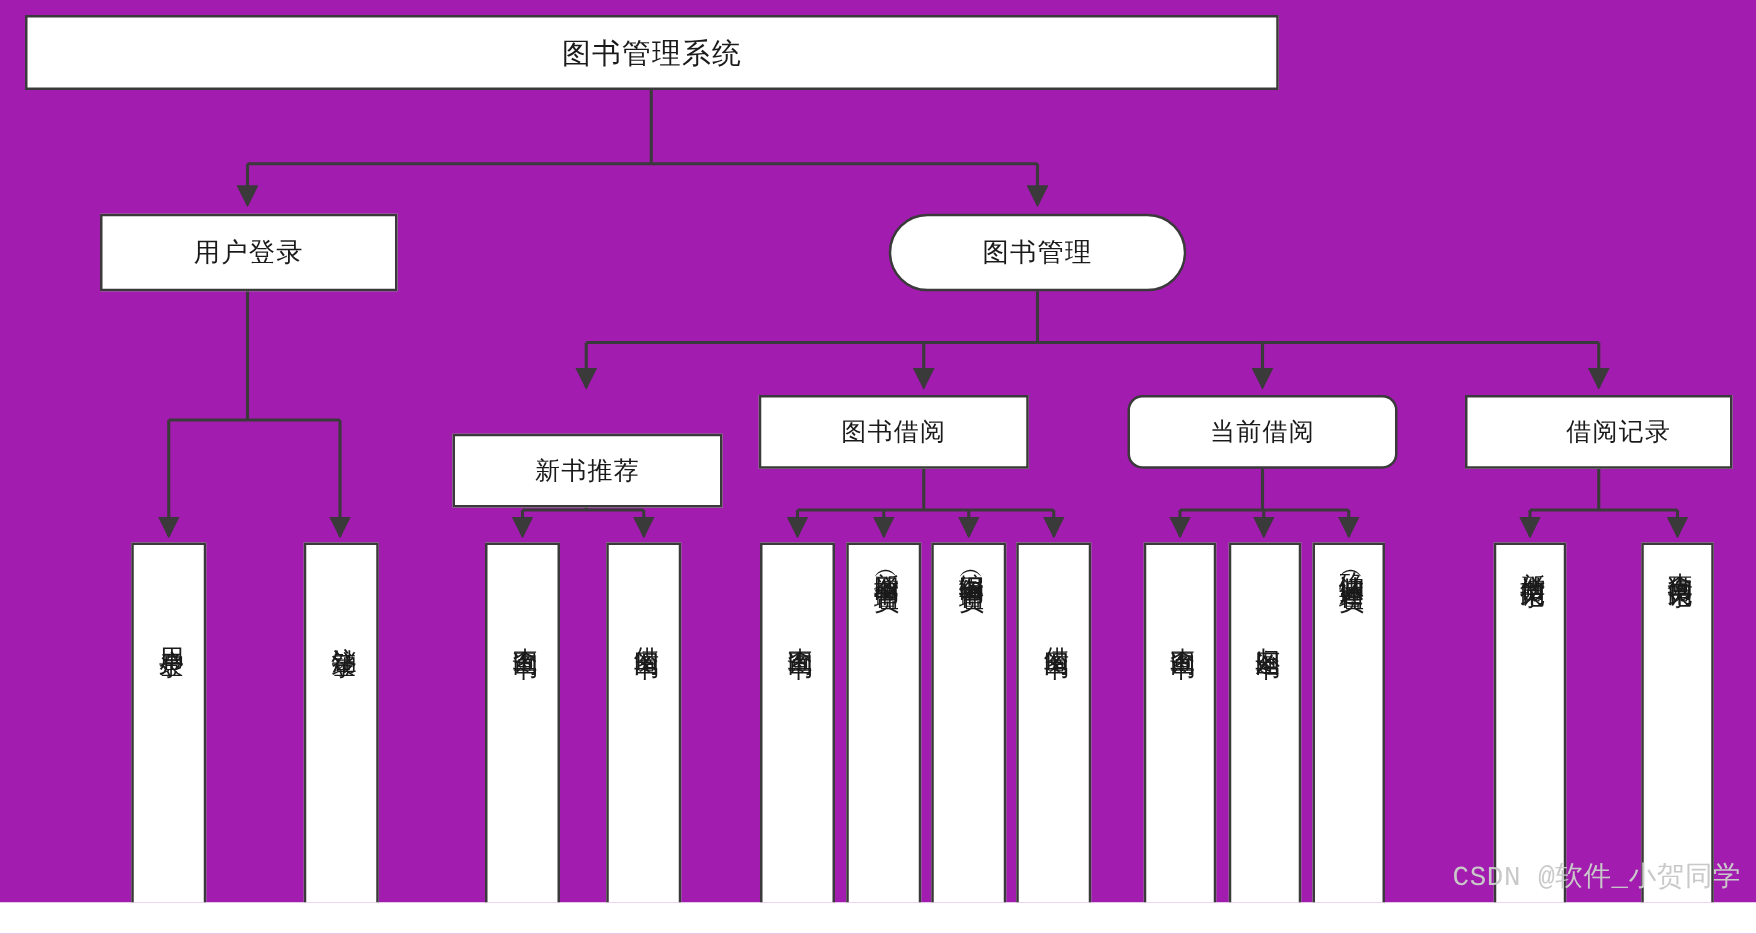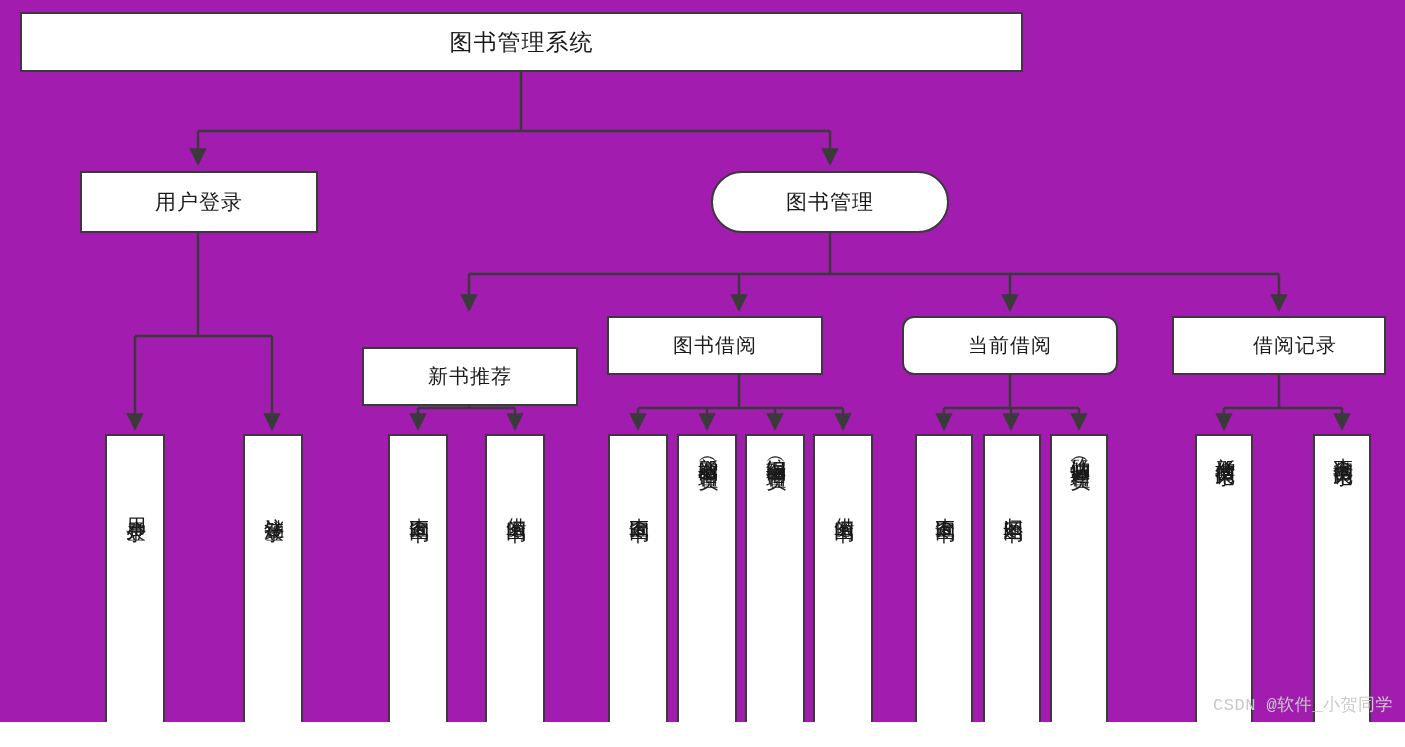--- a/index.html
+++ b/index.html
@@ -61,21 +61,21 @@
     white-space: nowrap;
     display: block;
   }
   .leaf-mid .vlabel {
     margin-top: 60px;
   }
   #watermark {
     position: absolute;
     right: 12px;
     bottom: 6px;
-    font-size: 17px;
+    font-size: 22px;
     color: #c9c9c9;
     letter-spacing: 0.5px;
     white-space: nowrap;
     user-select: none;
   }
 </style>
 </head>
 <body>
 
 <div id="canvas">

